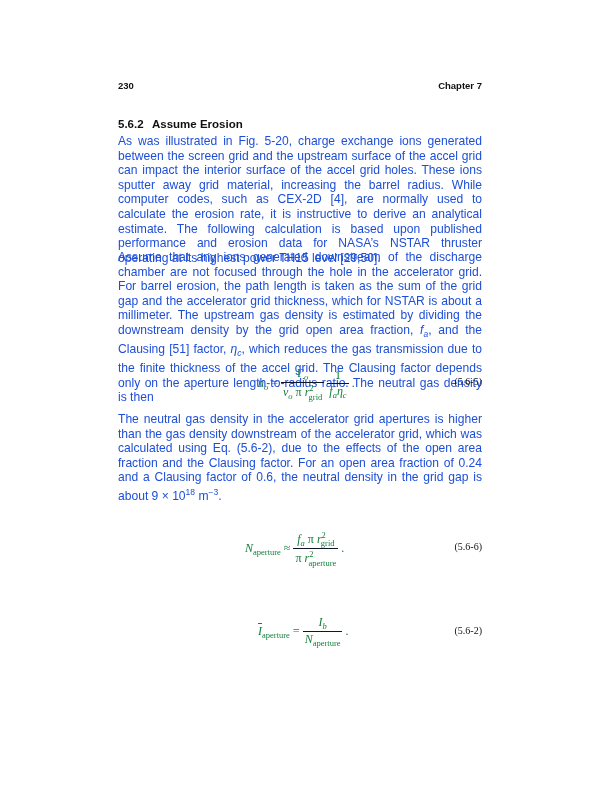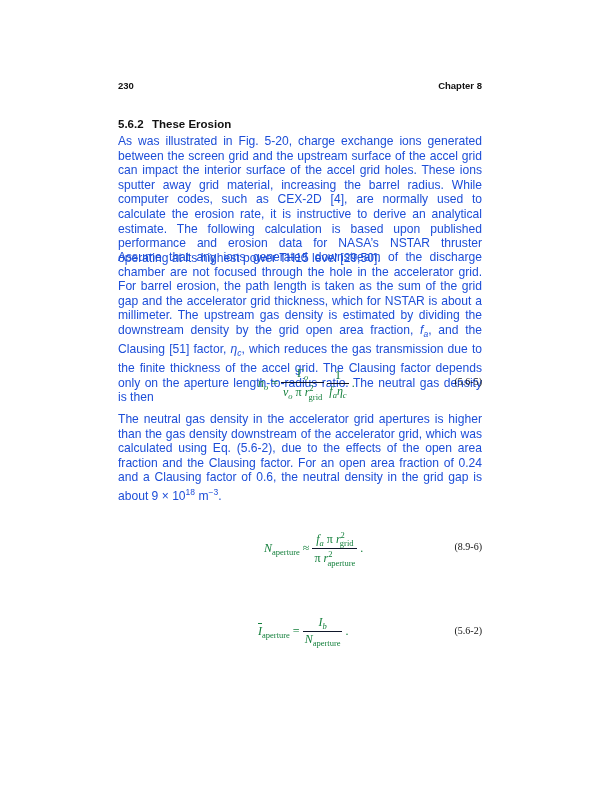--- a/index.html
+++ b/index.html
@@ -25,24 +25,24 @@
   .it { font-style:italic; }
   sub, sup { font-size:8.5px; }
   .overbar { text-decoration:overline; }
 </style>
 </head>
 <body>
 
 <div class="page">
 
   <div class="hdr hdr-left">230</div>
-  <div class="hdr hdr-right">Chapter 8</div>
+  <div class="hdr hdr-right">Chapter 7</div>
 
   <div class="section">
-    <span class="num">5.6.2</span><span>These Erosion</span>
+    <span class="num">5.6.2</span><span>Assume Erosion</span>
   </div>
 
   <div class="para p1">As was illustrated in Fig. 5-20, charge exchange ions generated between the screen grid and the upstream surface of the accel grid can impact the interior surface of the accel grid holes. These ions sputter away grid material, increasing the barrel radius. While computer codes, such as CEX-2D [4], are normally used to calculate the erosion rate, it is instructive to derive an analytical estimate. The following calculation is based upon published performance and erosion data for NASA’s NSTAR thruster operating at its highest power TH15 level [29,50].</div>
 
   <div class="para p2"><span>Assume that any ions generated downstream of the discharge chamber are not focused through the hole in the accelerator grid. For barrel erosion, the path length is taken as the sum of the grid gap and the accelerator grid thickness, which for NSTAR is about a millimeter. The upstream gas density is estimated by dividing the downstream density by the grid open area fraction, </span><i><span>f</span><sub>a</sub></i><span>, and the Clausing [51] factor, </span><i><span>η</span><sub>c</sub></i><span>, which reduces the gas transmission due to the finite thickness of the accel grid. The Clausing factor depends only on the aperture length-to-radius ratio. The neutral gas density is then</span></div>
 
   <div class="eq" style="left:258px; top:330px;">
     <span class="it">n</span><sub class="it">o</sub>
     <span>=</span>
     <span class="frac">
@@ -53,30 +53,30 @@
       <span class="num">1</span>
       <span class="den"><span class="it">f</span><sub class="it">a</sub><span class="it">η</span><sub class="it">c</sub></span>
     </span>
     <span>.</span>
   </div>
   <div class="eqnum" style="top:340px;">(5.6-5)</div>
 
   <div class="para p3"><span>The neutral gas density in the accelerator grid apertures is higher than the gas density downstream of the accelerator grid, which was calculated using Eq. (5.6-2), due to the effects of the open area fraction and the Clausing factor. For an open area fraction of 0.24 and a Clausing factor of 0.6, the neutral density in the grid gap is about 9 × 10</span><sup>18</sup><span> m</span><sup>−3</sup><span>.</span></div>
 
 
-  <div class="eq" style="left:264px; top:494px;">
+  <div class="eq" style="left:245px; top:494px;">
     <span class="it">N</span><sub>aperture</sub>
     <span>≈</span>
     <span class="frac">
       <span class="num"><span class="it">f</span><sub class="it">a</sub> <span>π</span> <span class="it">r</span><sup>2</sup><sub style="margin-left:-5px">grid</sub></span>
       <span class="den"><span>π</span> <span class="it">r</span><sup>2</sup><sub style="margin-left:-5px">aperture</sub></span>
     </span>
     <span>.</span>
   </div>
-  <div class="eqnum" style="top:505px;">(8.9-6)</div>
+  <div class="eqnum" style="top:505px;">(5.6-6)</div>
 
 
   <div class="eq" style="left:258px; top:579px;">
     <span class="it overbar">I</span><sub>aperture</sub>
     <span>=</span>
     <span class="frac">
       <span class="num"><span class="it">I</span><sub class="it">b</sub></span>
       <span class="den"><span class="it">N</span><sub>aperture</sub></span>
     </span>
     <span>.</span>

